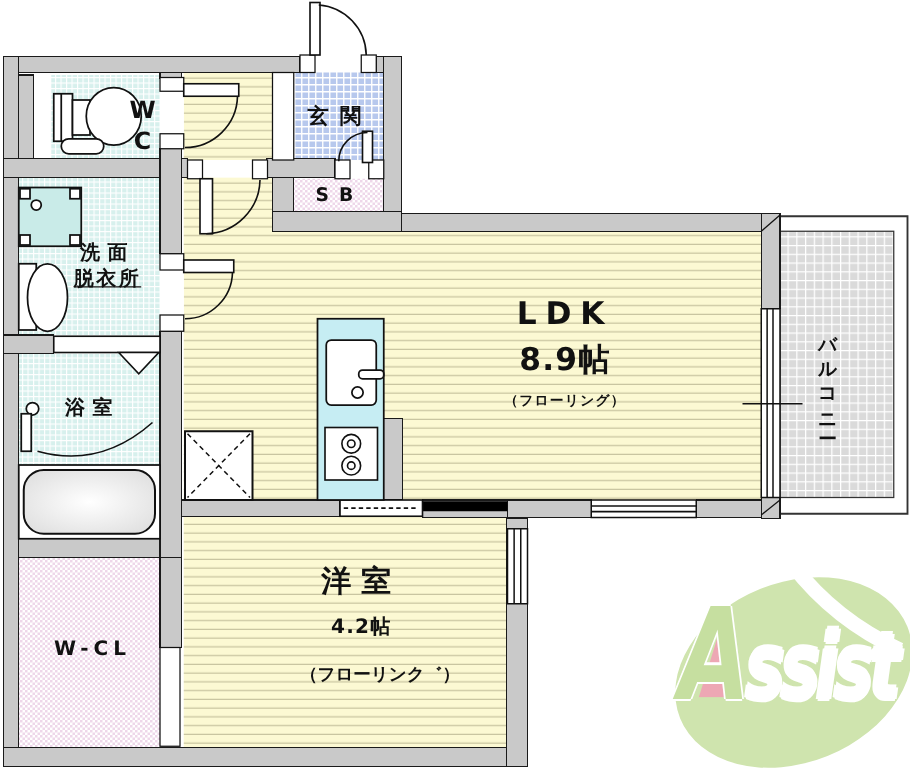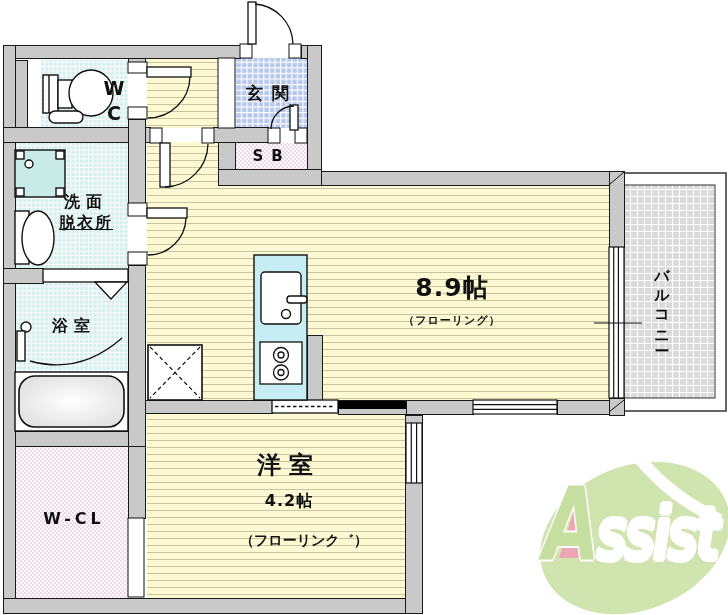--- a/index.html
+++ b/index.html
@@ -245,20 +245,21 @@
       <path d="M634,452 Q668,496 720,520" stroke="#ffffff" stroke-width="12" fill="none"></path>
     </g>
   </svg>
 
   <div class="lbl lbl-wc">WC</div>
   <div class="lbl lbl-genkan">玄関</div>
   <div class="lbl lbl-sb">SB</div>
   <div class="lbl lbl-senmen1">洗面</div>
   <div class="lbl lbl-senmen2">脱衣所</div>
   <div class="lbl lbl-yoku">浴室</div>
+  <div class="lbl lbl-ldk">LDK</div>
   <div class="lbl lbl-ldk-size">8.9帖</div>
   <div class="lbl lbl-ldk-flr">（フローリング）</div>
   <div class="lbl lbl-yo">洋室</div>
   <div class="lbl lbl-yo-size">4.2帖</div>
   <div class="lbl lbl-yo-flr">（フローリンク゛）</div>
   <div class="lbl lbl-wcl">W-CL</div>
   <div class="lbl lbl-balcony">バルコニー</div>
 
   <div class="logo-pink"></div>
   <div class="logo-word">Assist</div>

